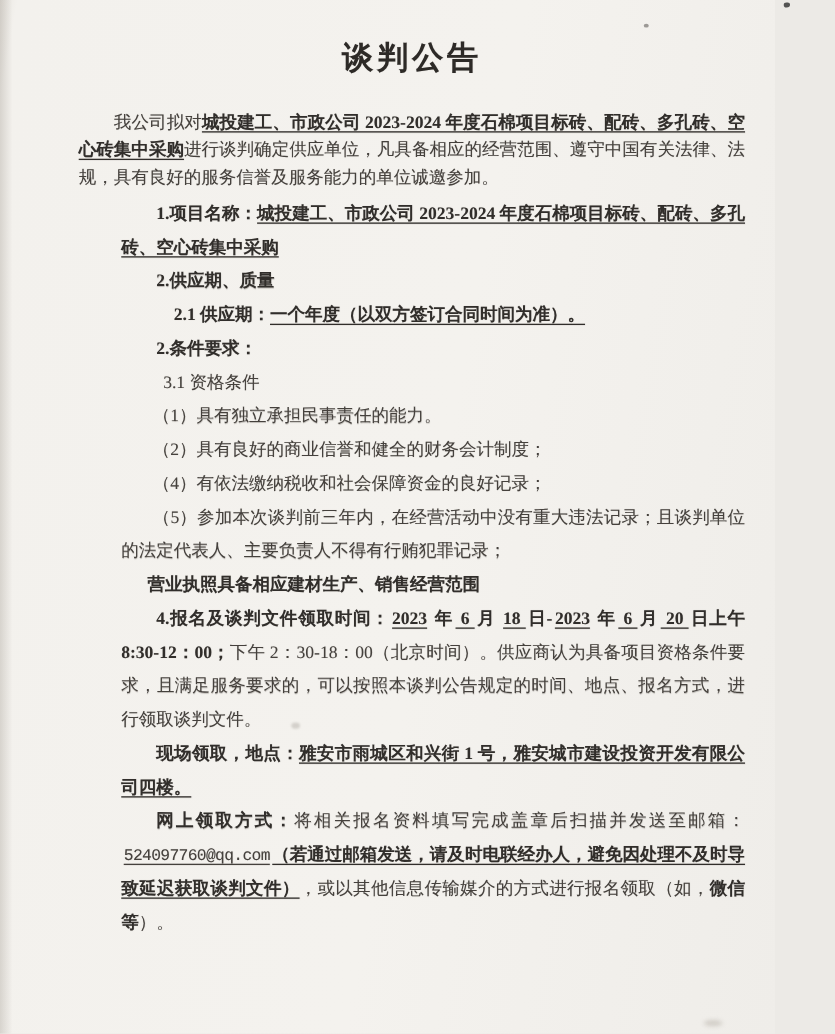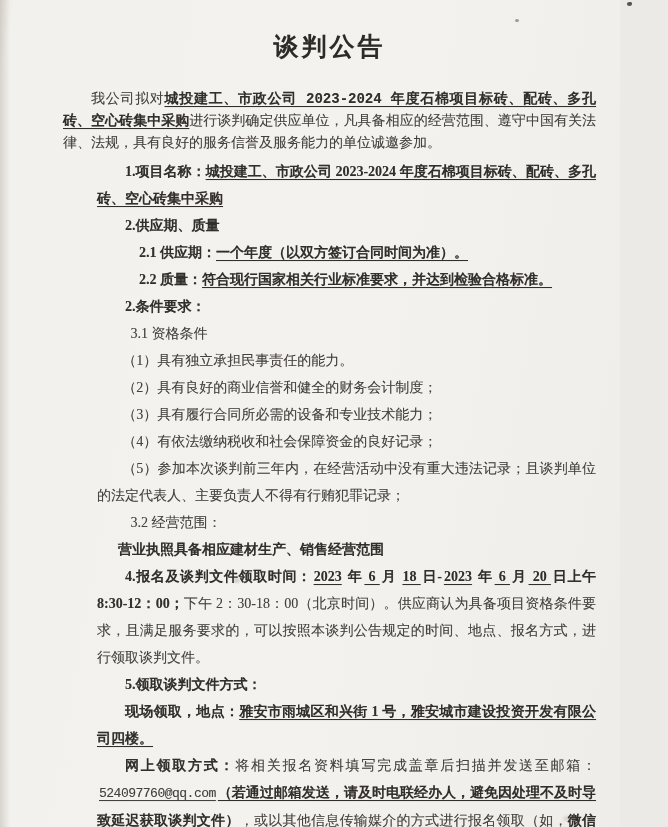--- a/index.html
+++ b/index.html
@@ -18,21 +18,21 @@
     position:absolute; left:0; top:0; width:10px; height:100%;
     background:linear-gradient(90deg,rgba(150,143,133,0.30),rgba(150,143,133,0));
   }
   .content { position:absolute; left:63px; right:24px; top:0; }
   h1.title {
     margin:30px 0 0; text-align:center;
     font-size:25px; line-height:34px; letter-spacing:3px;
     color:#2d2a27; font-weight:bold;
   }
   p { margin:0; text-align:justify; font-size:14px; }
-  .intro { margin-top:24px; line-height:22px; text-indent:2em;font-family:Liberation Mono, monospace; }
+  .intro { margin-top:24px; line-height:22px; text-indent:2em; }
   .item  { line-height:27px;margin-left:34px; }
   .first-item { margin-top:4px; }
   .ind2  { text-indent:2em; }
   .ind3  { text-indent:3em; }
   .ind25 { text-indent:2.4em; }
   .ind18 { text-indent:1.8em; }
   .ind15 { text-indent:1.5em; }
   b, .bold { font-weight:bold; color:#312e2b; }
   .bu {
     font-weight:bold; color:#312e2b;
@@ -67,38 +67,34 @@
     <h1 class="title">谈判公告</h1>
 
     <p class="intro"><span>我公司拟对</span><span class="bu">城投建工、市政公司 2023-2024 年度石棉项目标砖、配砖、多孔砖、空心砖集中采购</span><span>进行谈判确定供应单位，凡具备相应的经营范围、遵守中国有关法律、法规，具有良好的服务信誉及服务能力的单位诚邀参加。</span></p>
 
     <p class="item ind2 first-item"><b>1.项目名称：</b><span class="bu">城投建工、市政公司 2023-2024 年度石棉项目标砖、配砖、多孔砖、空心砖集中采购</span></p>
 
     <p class="item ind2 bold">2.供应期、质量</p>
 
     <p class="item ind3"><b>2.1 供应期：</b><span class="bu">一个年度（以双方签订合同时间为准）。</span></p>
 
-    <p class="item ind3"><b>2.2 质量：</b><span class="bu">符合现行国家相关行业标准要求，并达到检验合格标准。</span></p>
 
     <p class="item ind2 bold">2.条件要求：</p>
 
     <p class="item ind25">3.1 资格条件</p>
 
     <p class="item ind18">（1）具有独立承担民事责任的能力。</p>
     <p class="item ind18">（2）具有良好的商业信誉和健全的财务会计制度；</p>
-    <p class="item ind18">（3）具有履行合同所必需的设备和专业技术能力；</p>
     <p class="item ind18">（4）有依法缴纳税收和社会保障资金的良好记录；</p>
     <p class="item ind18">（5）参加本次谈判前三年内，在经营活动中没有重大违法记录；且谈判单位的法定代表人、主要负责人不得有行贿犯罪记录；</p>
 
-    <p class="item ind25">3.2 经营范围：</p>
 
     <p class="item ind15 bold">营业执照具备相应建材生产、销售经营范围</p>
 
     <p class="item ind2"><b>4.报名及谈判文件领取时间：</b><b><span class="u">2023</span><span> 年</span><span class="u"> 6 </span><span>月 </span><span class="u"> 18 </span><span>日-</span><span class="u">2023</span><span> 年</span><span class="u"> 6 </span><span>月</span><span class="u"> 20 </span><span>日上午 8:30-12：00；</span></b><span>下午 2：30-18：00（北京时间）。供应商认为具备项目资格条件要求，且满足服务要求的，可以按照本谈判公告规定的时间、地点、报名方式，进行领取谈判文件。</span></p>
 
-    <p class="item ind2 bold">5.领取谈判文件方式：</p>
 
     <p class="item ind2"><b>现场领取，地点：</b><span class="bu">雅安市雨城区和兴街 1 号，雅安城市建设投资开发有限公司四楼。</span></p>
 
     <p class="item ind2"><b>网上领取方式：</b><span>将相关报名资料填写完成盖章后扫描并发送至邮箱：</span><span class="u mono">524097760@qq.com</span><span class="bu">（若通过邮箱发送，请及时电联经办人，避免因处理不及时导致延迟获取谈判文件）</span><span>，或以其他信息传输媒介的方式进行报名领取（如，</span><b>微信等</b><span>）。</span></p>
 
   </div>
 </div>
 
 </body></html>

